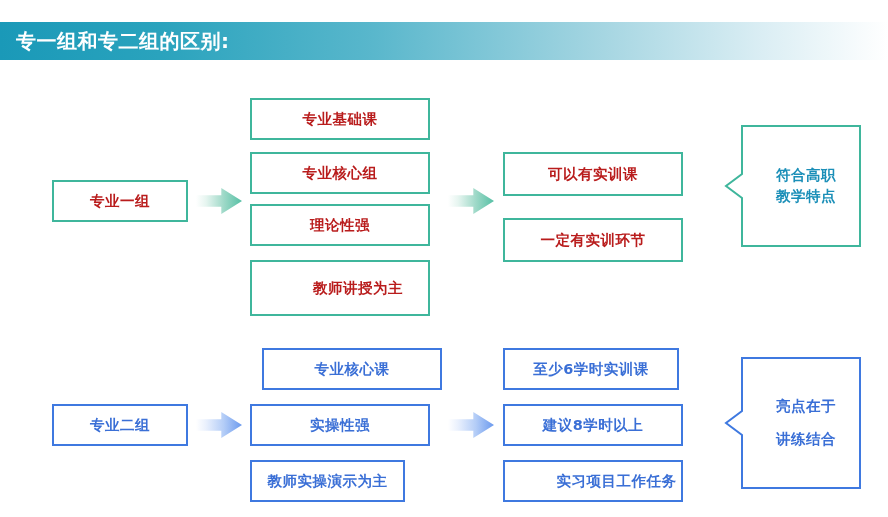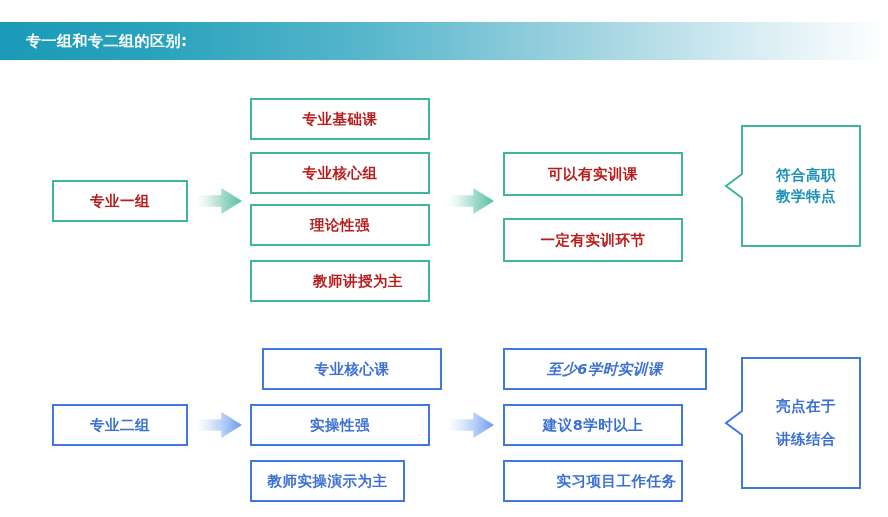--- a/index.html
+++ b/index.html
@@ -20,26 +20,26 @@
   #header-band {
     position: absolute;
     left: 0;
     top: 22px;
     width: 888px;
     height: 38px;
     background: linear-gradient(to right, #1a99b8 0%, #2aa3bd 18%, #59b7cc 42%, #a6d6e2 68%, #dbeef4 86%, #ffffff 100%);
   }
   #header-title {
     position: absolute;
-    left: 26px;
+    left: 16px;
     top: 0;
     height: 38px;
     line-height: 38px;
     color: #ffffff;
-    font-size: 15px;
+    font-size: 20px;
     font-weight: bold;
     letter-spacing: 0.5px;
     white-space: nowrap;
   }
 
   
   .node-box {
     position: absolute;
     box-sizing: border-box;
     background: #ffffff;
@@ -116,21 +116,21 @@
 
 <div class="g1">
 
   <div class="node-box" style="left:52px; top:180px; width:136px; height:42px;">专业一组</div>
 
   <div class="block-arrow" style="left:196px; top:188px;"></div>
 
   <div class="node-box" style="left:250px; top:98px; width:180px; height:42px;">专业基础课</div>
   <div class="node-box" style="left:250px; top:152px; width:180px; height:42px;">专业核心组</div>
   <div class="node-box" style="left:250px; top:204px; width:180px; height:42px;">理论性强</div>
-  <div class="node-box" style="left:250px; top:260px; width:180px; height:42px;padding-left:36px;">教师讲授为主</div>
+  <div class="node-box" style="left:250px; top:260px; width:180px; height:56px;padding-left:36px;">教师讲授为主</div>
 
   <div class="block-arrow" style="left:448px; top:188px;"></div>
 
   <div class="node-box" style="left:503px; top:135px; width:180px; height:44px;margin-top:17px;">可以有实训课</div>
   <div class="node-box" style="left:503px; top:218px; width:180px; height:44px;">一定有实训环节</div>
 
   <div class="callout" style="left:726px; top:126px; width:134px; height:120px;">
     <svg width="134" height="120" viewBox="0 0 134 120">
       <path d="M 16 0 L 134 0 L 134 120 L 16 120 L 16 72 L 0 60 L 16 48 Z" fill="#ffffff" stroke="#3fb69c" stroke-width="2" stroke-linejoin="miter"></path>
     </svg>
@@ -146,21 +146,21 @@
   <div class="node-box" style="left:52px; top:404px; width:136px; height:42px;">专业二组</div>
 
   <div class="block-arrow" style="left:196px; top:412px;"></div>
 
   <div class="node-box" style="left:262px; top:348px; width:180px; height:42px;">专业核心课</div>
   <div class="node-box" style="left:250px; top:404px; width:180px; height:42px;">实操性强</div>
   <div class="node-box" style="left:250px; top:460px; width:155px; height:42px;">教师实操演示为主</div>
 
   <div class="block-arrow" style="left:448px; top:412px;"></div>
 
-  <div class="node-box" style="left:503px; top:348px; width:204px; height:42px;font-style:italic;">至少6学时实训课</div>
+  <div class="node-box" style="left:503px; top:348px; width:176px; height:42px;">至少6学时实训课</div>
   <div class="node-box" style="left:503px; top:404px; width:180px; height:42px;">建议8学时以上</div>
   <div class="node-box" style="left:503px; top:460px; width:180px; height:42px;padding-left:47px;">实习项目工作任务</div>
 
   <div class="callout" style="left:726px; top:358px; width:134px; height:130px;">
     <svg width="134" height="130" viewBox="0 0 134 130">
       <path d="M 16 0 L 134 0 L 134 130 L 16 130 L 16 77 L 0 65 L 16 53 Z" fill="#ffffff" stroke="#3f79e0" stroke-width="2" stroke-linejoin="miter"></path>
     </svg>
     <div class="callout-text">
       <span>亮点在于</span>
       <span>讲练结合</span>

